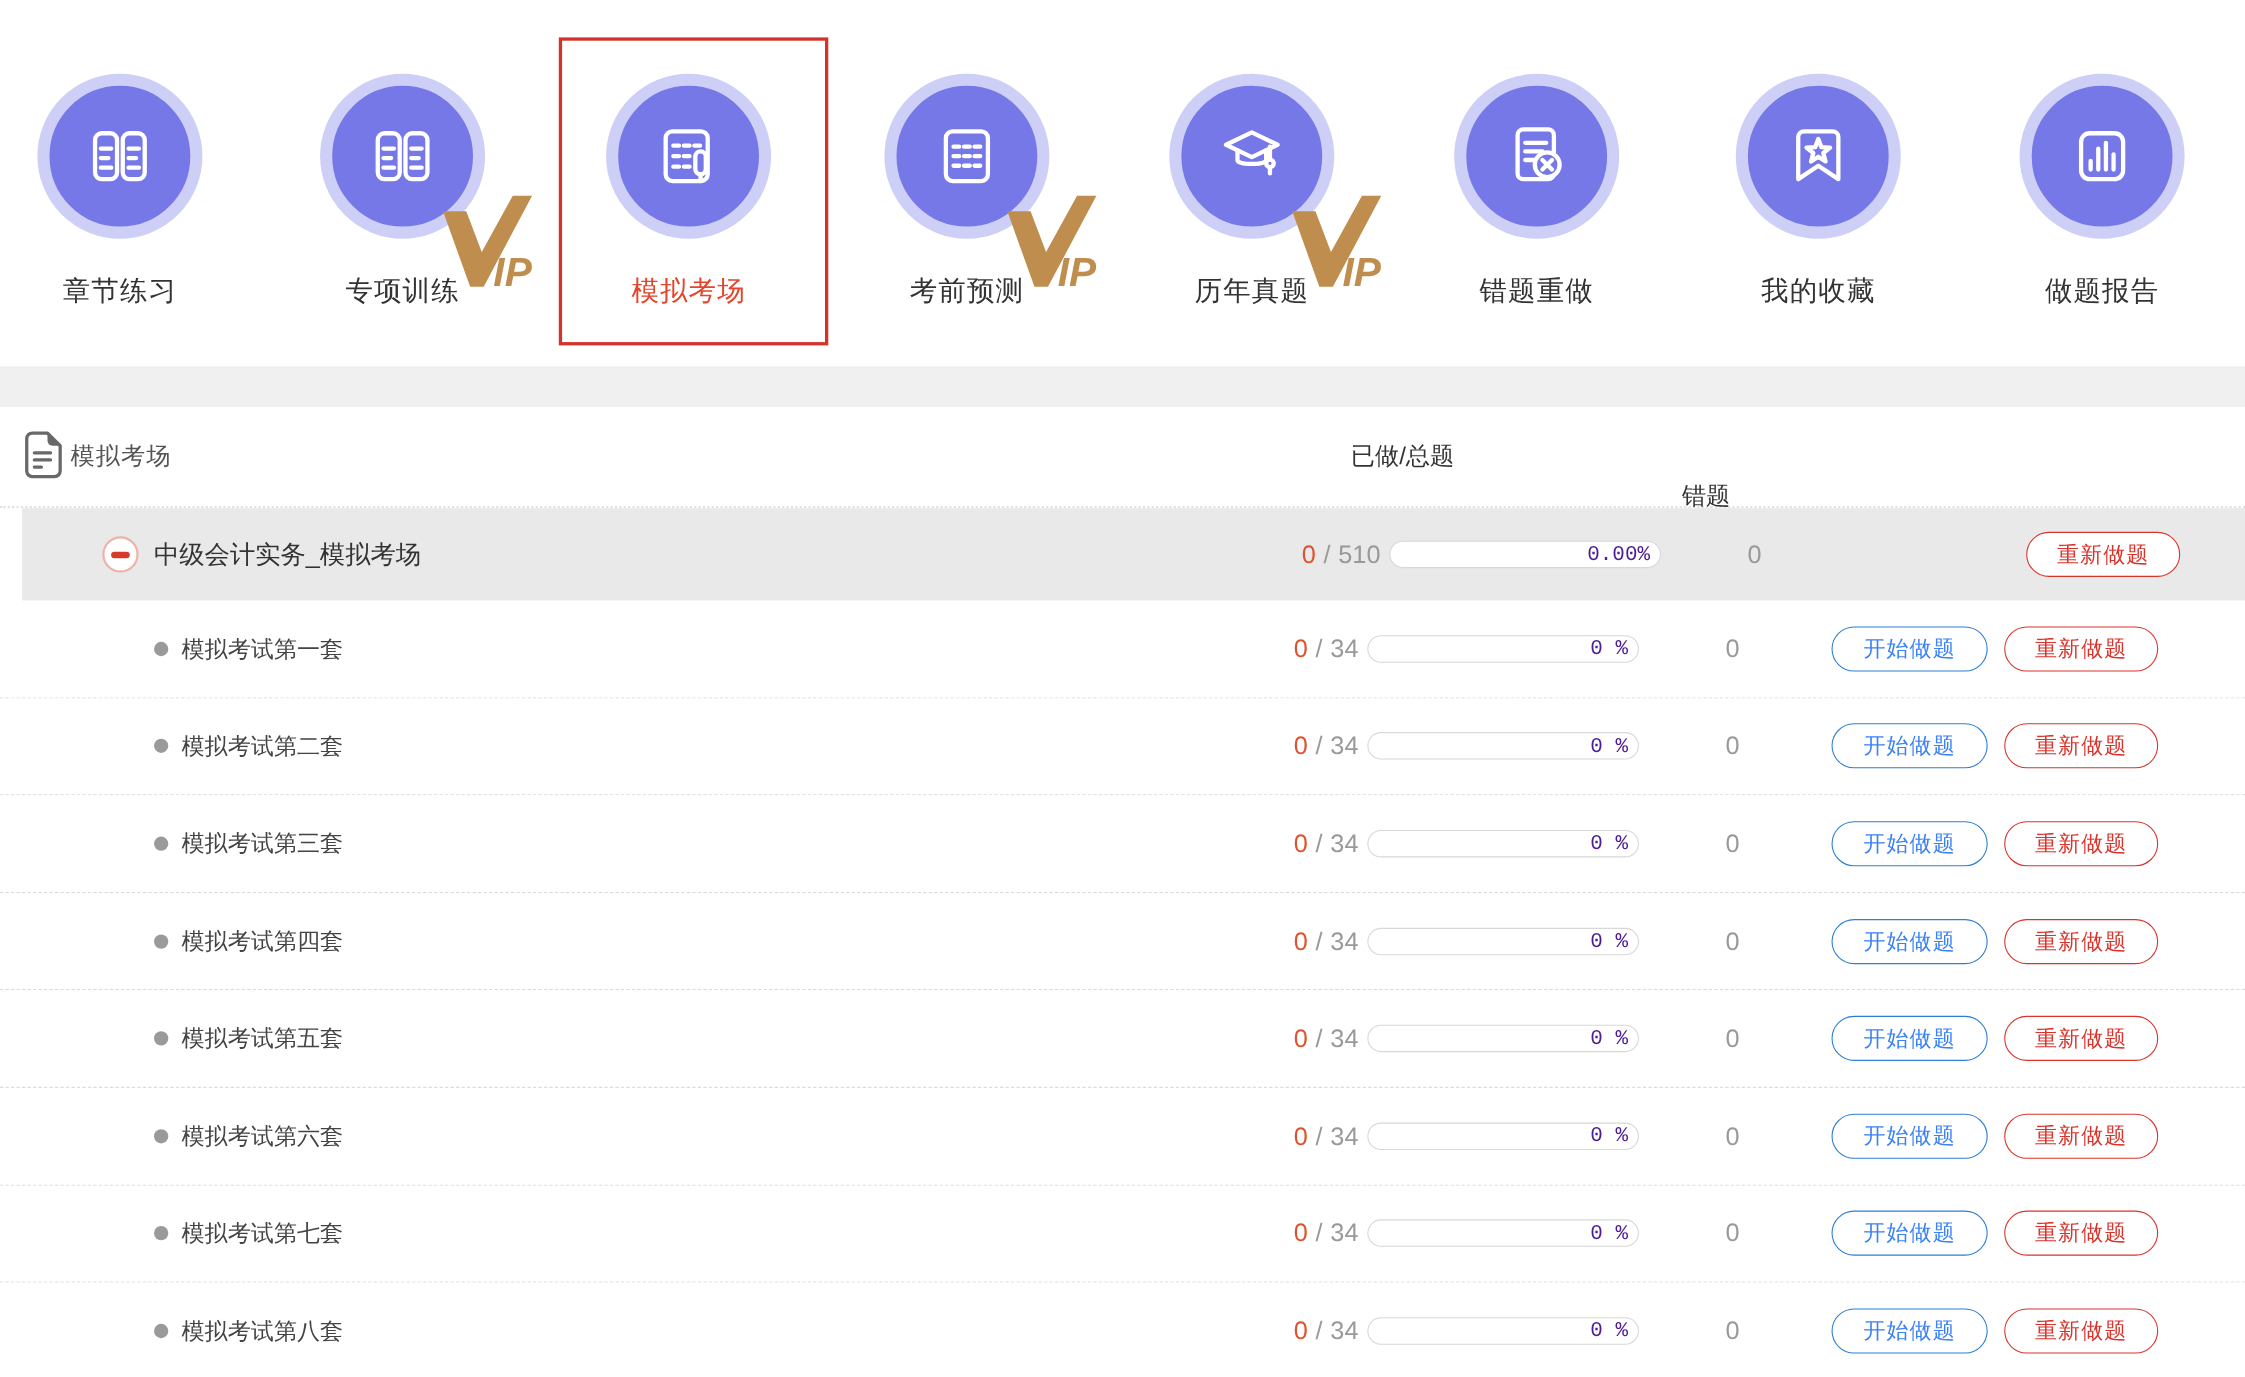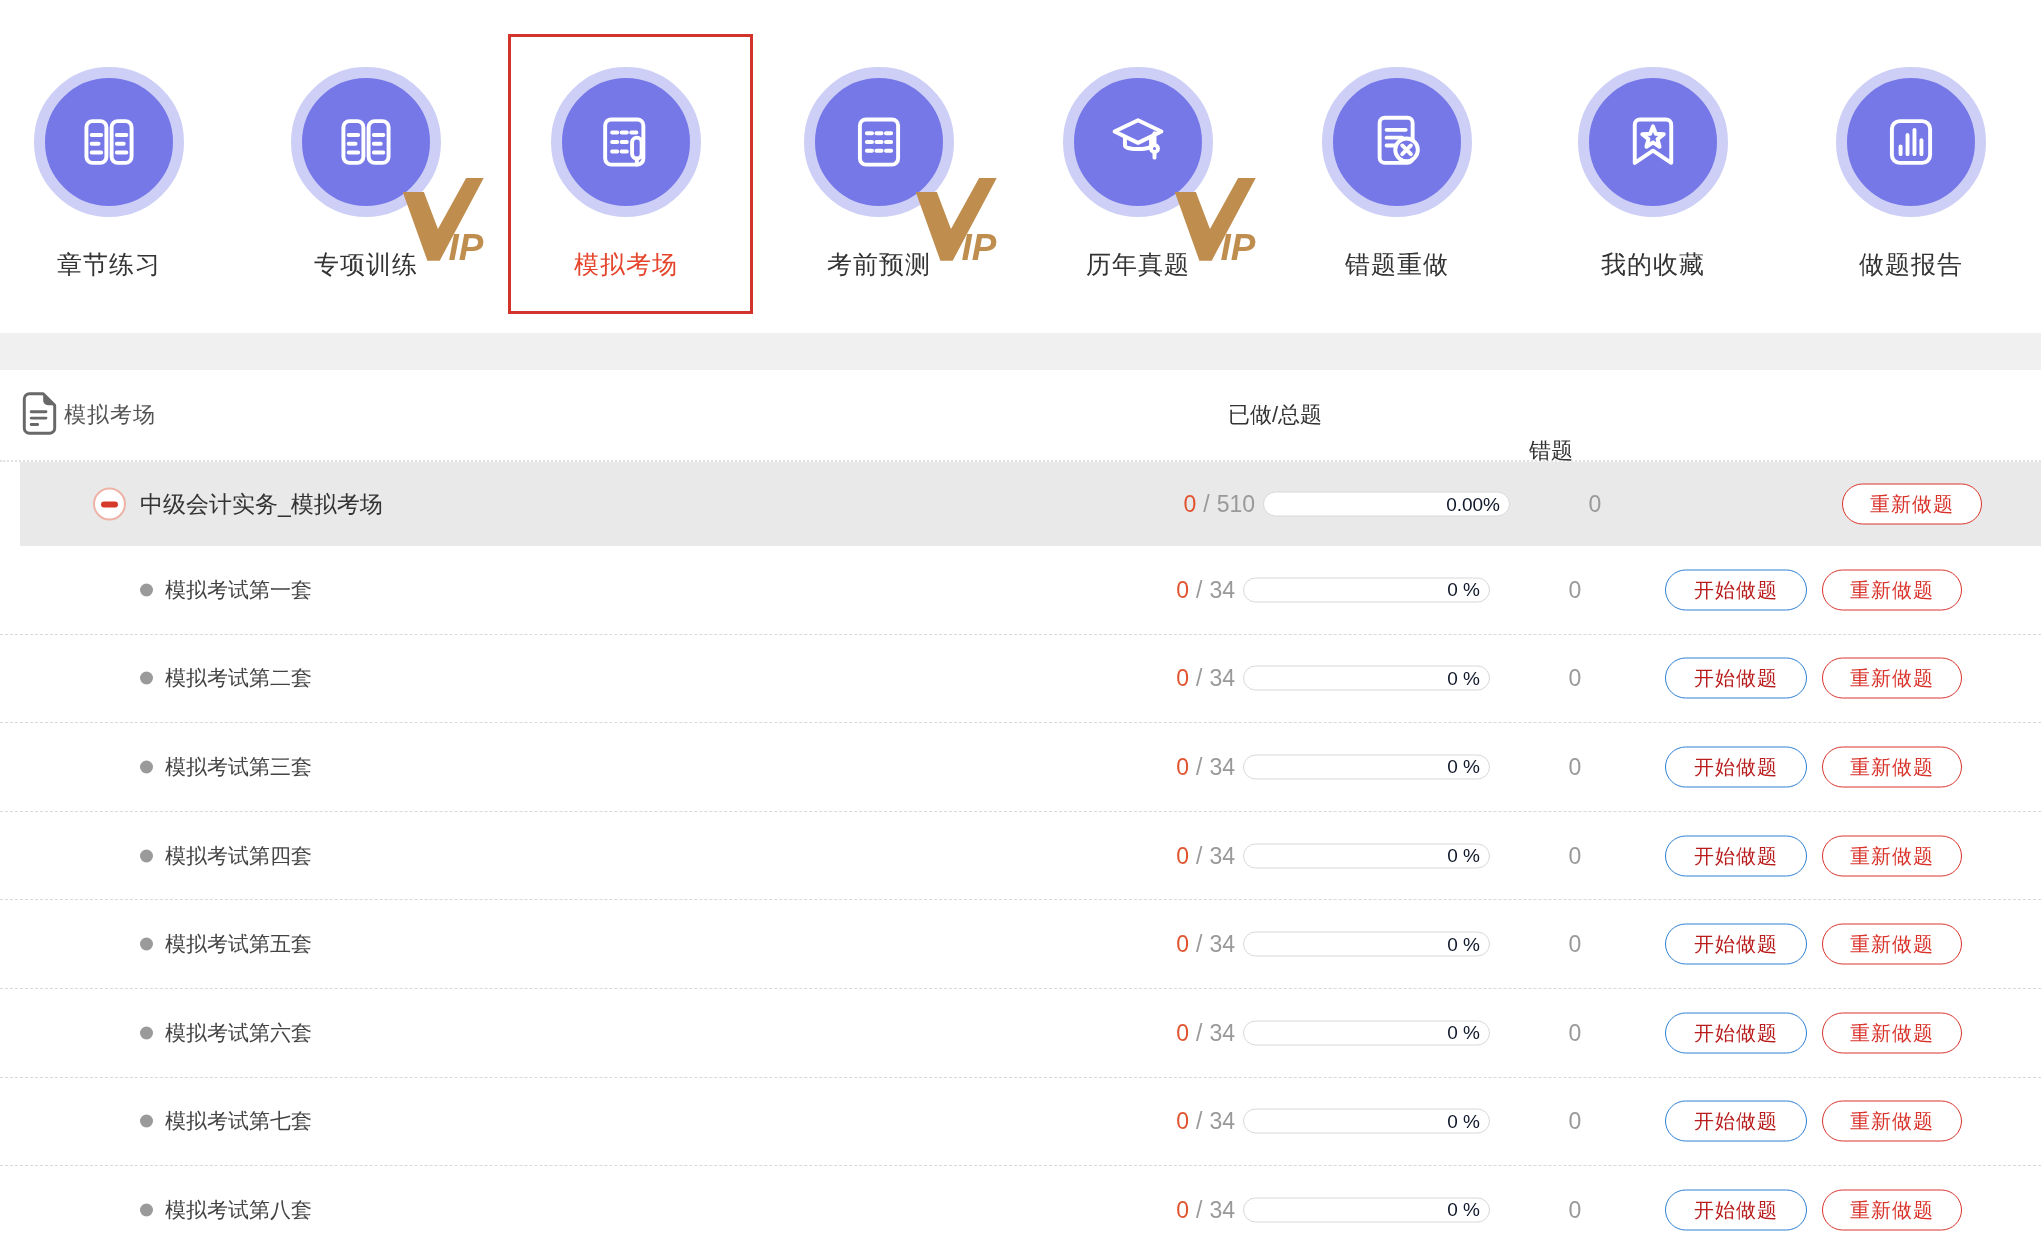--- a/index.html
+++ b/index.html
@@ -48,28 +48,28 @@
   .row-title{position:absolute;left:165px;top:50%;transform:translateY(-50%);
       font-size:21px;color:#444;}
 
   .nums{position:absolute;left:1015px;width:220px;top:50%;transform:translateY(-50%);
       text-align:right;font-size:23px;color:#999;white-space:nowrap;}
   .nums .done{color:#e0532f;}
   .nums .sep{margin:0 7px;color:#999;}
   .bar{position:absolute;left:1243px;width:247px;height:25px;top:50%;transform:translateY(-50%);
       border:1px solid #d8d8d8;border-radius:14px;background:#fff;box-sizing:border-box;
       display:flex;align-items:center;justify-content:flex-end;padding-right:9px;}
-  .pct{font-size:19px;color:#0f172a;white-space:nowrap;}
+  .pct{font-size:19px;color:#4c1d95;white-space:nowrap;font-family:Liberation Mono, monospace;}
   .wrong-val{position:absolute;left:1515px;width:120px;top:50%;transform:translateY(-50%);
       text-align:center;font-size:23px;color:#999;}
 
   .btn{position:absolute;top:50%;transform:translateY(-50%);height:41px;background:#fff;
       border-radius:21px;font-size:20px;display:flex;align-items:center;justify-content:center;
       cursor:pointer;box-sizing:border-box;font-family:inherit;letter-spacing:1px;}
-  .btn-start{left:1665px;width:142px;border:1px solid #2d7fd3;color:#b91c1c;}
+  .btn-start{left:1665px;width:142px;border:1px solid #2d7fd3;color:#3b82f6;}
   .btn-redo{left:1822px;width:140px;border:1px solid #d9342c;color:#d9342c;}
 </style>
 </head>
 <body>
 
 <svg width="0" height="0" style="position:absolute">
   <defs>
     <g id="vip-g">
       <path d="M2,16 L26,16 L42,58 L74,0 L94,0 L44,94 L30,94 Z" fill="#bf8d4e"></path>
       <text x="54" y="93" font-size="42" font-weight="bold" font-style="italic" fill="#bf8d4e" font-family="Liberation Sans,sans-serif">IP</text>

